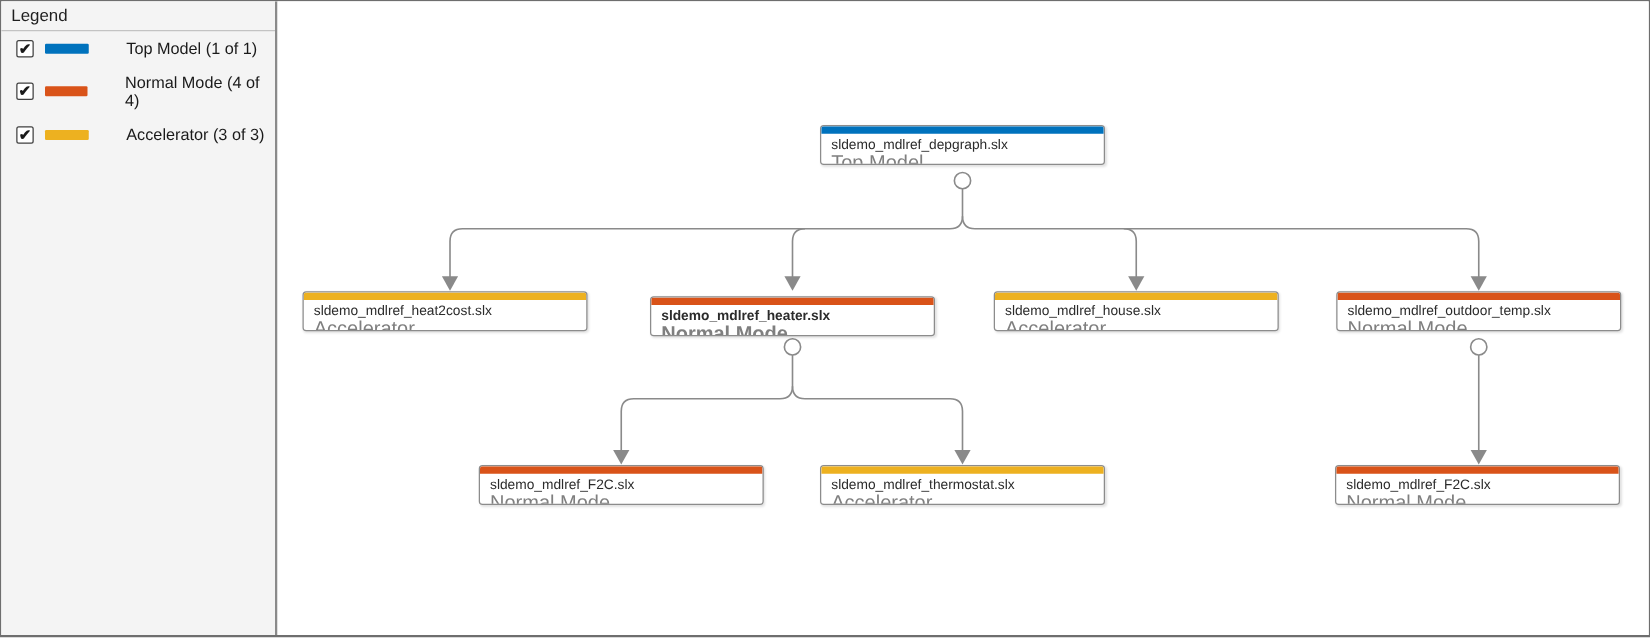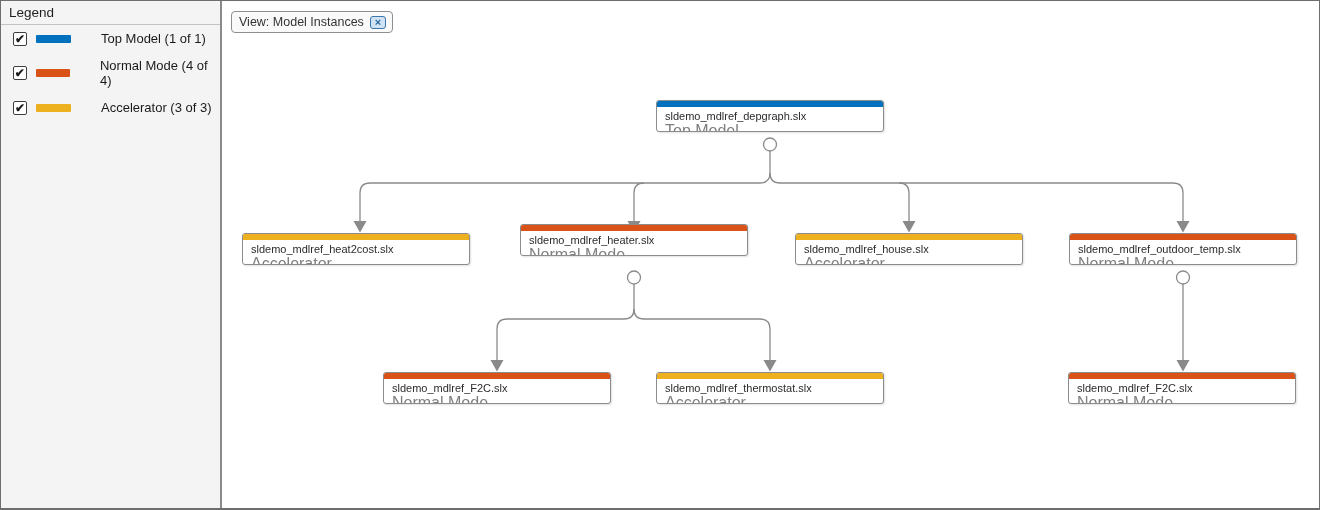--- a/index.html
+++ b/index.html
@@ -128,24 +128,20 @@
 
     <div class="legend-item">
       <span class="checkbox">✔</span>
       <span class="swatch" style="background-color: rgb(237, 177, 32);"></span>
       <span class="legend-label">Accelerator (3 of 3)</span>
     </div>
   </div>
 
   <div class="canvas">
 
-    <div class="chip">
-      <span class="chip-label">View: Model Instances</span>
-      <span class="chip-close">×</span>
-    </div>
 
     <svg class="connectors" width="1095" height="506" viewBox="0 0 1095 506">
       <g fill="none" stroke="#8a8a8a" stroke-width="1.3">
 
         <path d="M548 150 V172 Q548 182 538 182 H148 Q138 182 138 192 V221"></path>
         <path d="M548 172 Q548 182 558 182 H951 Q961 182 961 192 V221"></path>
         <path d="M422 182 Q412 182 412 192 V221"></path>
         <path d="M677 182 Q687 182 687 192 V221"></path>
 
         <path d="M412 283 V308 Q412 318 402 318 H285 Q275 318 275 328 V360"></path>
@@ -174,21 +170,21 @@
       <div class="node-file">sldemo_mdlref_depgraph.slx</div>
       <div class="node-mode">Top Model</div>
     </div>
 
     <div class="node" style="left:20px; top:232px;">
       <div class="node-bar" style="background-color: rgb(237, 177, 32);"></div>
       <div class="node-file">sldemo_mdlref_heat2cost.slx</div>
       <div class="node-mode">Accelerator</div>
     </div>
 
-    <div class="node" style="left:298px; top:223px;">
+    <div class="node" style="left:298px; top:236px;font-weight:bold;">
       <div class="node-bar" style="background-color: rgb(217, 83, 25);"></div>
       <div class="node-file">sldemo_mdlref_heater.slx</div>
       <div class="node-mode">Normal Mode</div>
     </div>
 
     <div class="node" style="left:573px; top:232px;">
       <div class="node-bar" style="background-color: rgb(237, 177, 32);"></div>
       <div class="node-file">sldemo_mdlref_house.slx</div>
       <div class="node-mode">Accelerator</div>
     </div>

